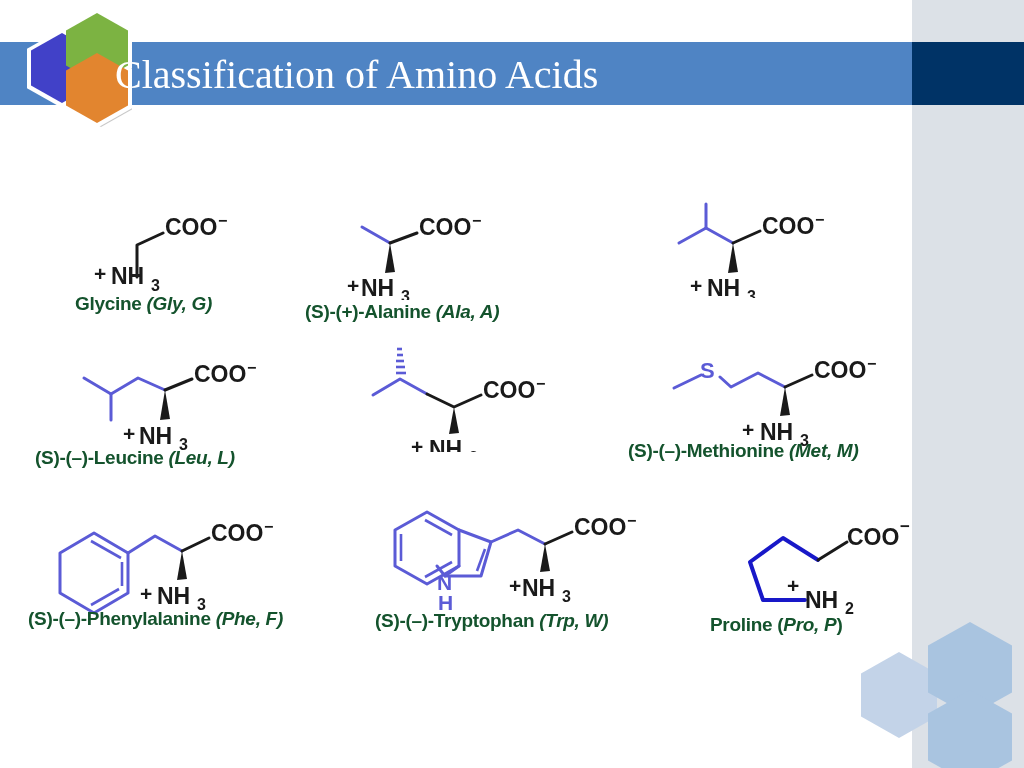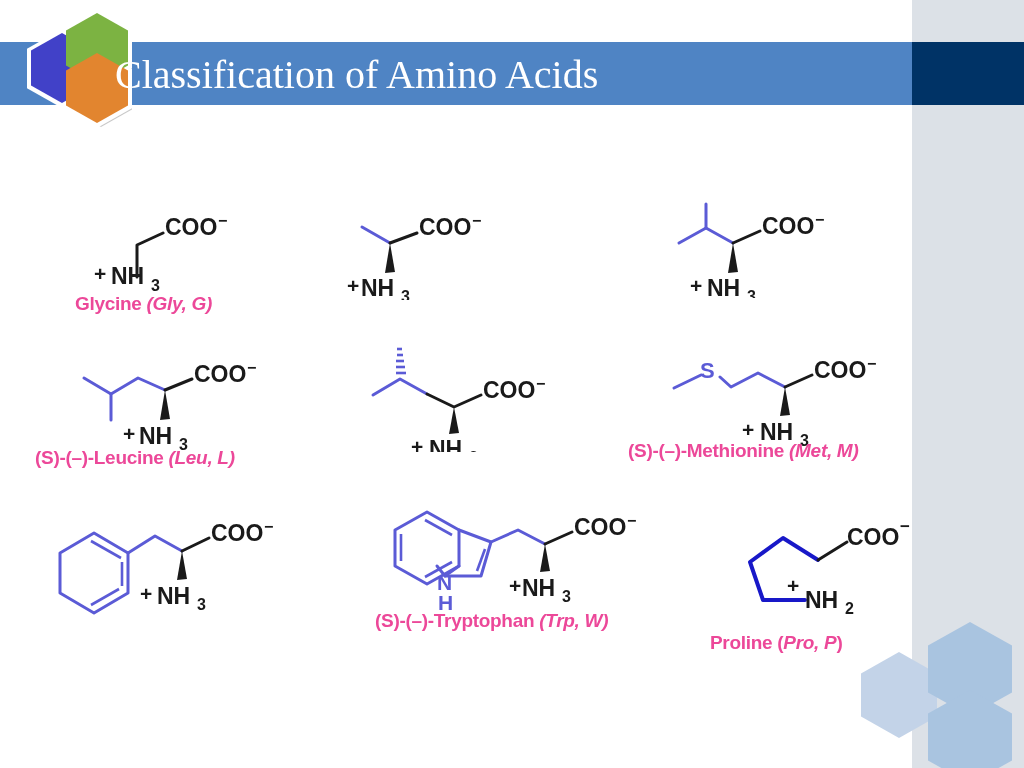--- a/index.html
+++ b/index.html
@@ -107,21 +107,21 @@
   
   .mol {
     position: absolute;
   }
   .mol-svg { display: block; }
   .mol-label {
     position: absolute;
     font-family: "Liberation Sans", sans-serif;
     font-weight: bold;
     font-size: 19px;
-    color: #ec4899;
+    color: #14532d;
     white-space: nowrap;
     letter-spacing: -0.3px;
   }
   .mol-label i { font-style: italic; }
 
   text { font-family: "Liberation Sans", sans-serif; }
 </style>
 </head>
 <body>
 
@@ -172,20 +172,23 @@
 
       <path d="M 85 38 L 112 28" stroke="#1a1a1a" stroke-width="3" fill="none" stroke-linecap="round"></path>
 
       <polygon points="85,38 80,68 90,67" fill="#1a1a1a"></polygon>
       <text x="114" y="30" font-size="23" font-weight="bold" fill="#1a1a1a">COO</text>
       <text x="167" y="21" font-size="16" font-weight="bold" fill="#1a1a1a">−</text>
       <text x="42" y="88" font-size="21" font-weight="bold" fill="#1a1a1a">+</text>
       <text x="56" y="91" font-size="23" font-weight="bold" fill="#1a1a1a">NH</text>
       <text x="96" y="97" font-size="16" font-weight="bold" fill="#1a1a1a">3</text>
     </svg>
+    <div class="mol-label" style="left:0px; top:96px;">
+      <span>(S)-(+)-Alanine </span><i>(Ala, A)</i>
+    </div>
   </div>
 
   <div class="mol" style="left:630px; top:198px;">
     <svg class="mol-svg" width="270" height="100" viewBox="0 0 270 100">
 
       <path d="M 103 45 L 76 30 L 76 6" stroke="#5b5bd6" stroke-width="3" fill="none" stroke-linecap="round" stroke-linejoin="round"></path>
       <path d="M 76 30 L 49 45" stroke="#5b5bd6" stroke-width="3" fill="none" stroke-linecap="round"></path>
 
       <path d="M 103 45 L 130 33" stroke="#1a1a1a" stroke-width="3" fill="none" stroke-linecap="round"></path>
 
@@ -276,20 +279,23 @@
 
       <path d="M 154 43 L 181 30" stroke="#1a1a1a" stroke-width="3" fill="none" stroke-linecap="round"></path>
 
       <polygon points="154,43 149,72 159,71" fill="#1a1a1a"></polygon>
       <text x="183" y="33" font-size="23" font-weight="bold" fill="#1a1a1a">COO</text>
       <text x="236" y="24" font-size="16" font-weight="bold" fill="#1a1a1a">−</text>
       <text x="112" y="93" font-size="21" font-weight="bold" fill="#1a1a1a">+</text>
       <text x="129" y="96" font-size="23" font-weight="bold" fill="#1a1a1a">NH</text>
       <text x="169" y="102" font-size="16" font-weight="bold" fill="#1a1a1a">3</text>
     </svg>
+    <div class="mol-label" style="left:0px; top:100px;">
+      <span>(S)-(–)-Phenylalanine </span><i>(Phe, F)</i>
+    </div>
   </div>
 
   <div class="mol" style="left:375px; top:500px;">
     <svg class="mol-svg" width="300" height="120" viewBox="0 0 300 120">
 
       <polygon points="52,12 84,30 84,66 52,84 20,66 20,30" stroke="#5b5bd6" stroke-width="3" fill="none" stroke-linejoin="round"></polygon>
       <line x1="50" y1="20" x2="77" y2="35" stroke="#5b5bd6" stroke-width="2.6"></line>
       <line x1="26" y1="34" x2="26" y2="61" stroke="#5b5bd6" stroke-width="2.6"></line>
       <line x1="50" y1="77" x2="77" y2="62" stroke="#5b5bd6" stroke-width="2.6"></line>
 
@@ -324,21 +330,21 @@
 
       <path d="M 93 50 L 88 82" stroke="#1818c8" stroke-width="4" fill="none" stroke-linecap="round" opacity="0"></path>
 
       <path d="M 93 50 L 122 32" stroke="#1a1a1a" stroke-width="3" fill="none" stroke-linecap="round"></path>
       <text x="122" y="35" font-size="23" font-weight="bold" fill="#1a1a1a">COO</text>
       <text x="175" y="22" font-size="17" font-weight="bold" fill="#1a1a1a">−</text>
       <text x="62" y="83" font-size="21" font-weight="bold" fill="#1a1a1a">+</text>
       <text x="80" y="98" font-size="23" font-weight="bold" fill="#1a1a1a">NH</text>
       <text x="120" y="104" font-size="16" font-weight="bold" fill="#1a1a1a">2</text>
     </svg>
-    <div class="mol-label" style="left:-15px; top:104px;margin-top:18px;">
+    <div class="mol-label" style="left:-15px; top:104px;">
       <span>Proline (</span><i>Pro, P</i><span>)</span>
     </div>
   </div>
 
   <div>
     <div class="dec-hex dec-a" style="left:861px; top:652px; width:76px; height:86px;"></div>
     <div class="dec-hex dec-b" style="left:928px; top:622px; width:84px; height:94px;"></div>
     <div class="dec-hex dec-b" style="left:928px; top:690px; width:84px; height:94px;"></div>
   </div>
 

